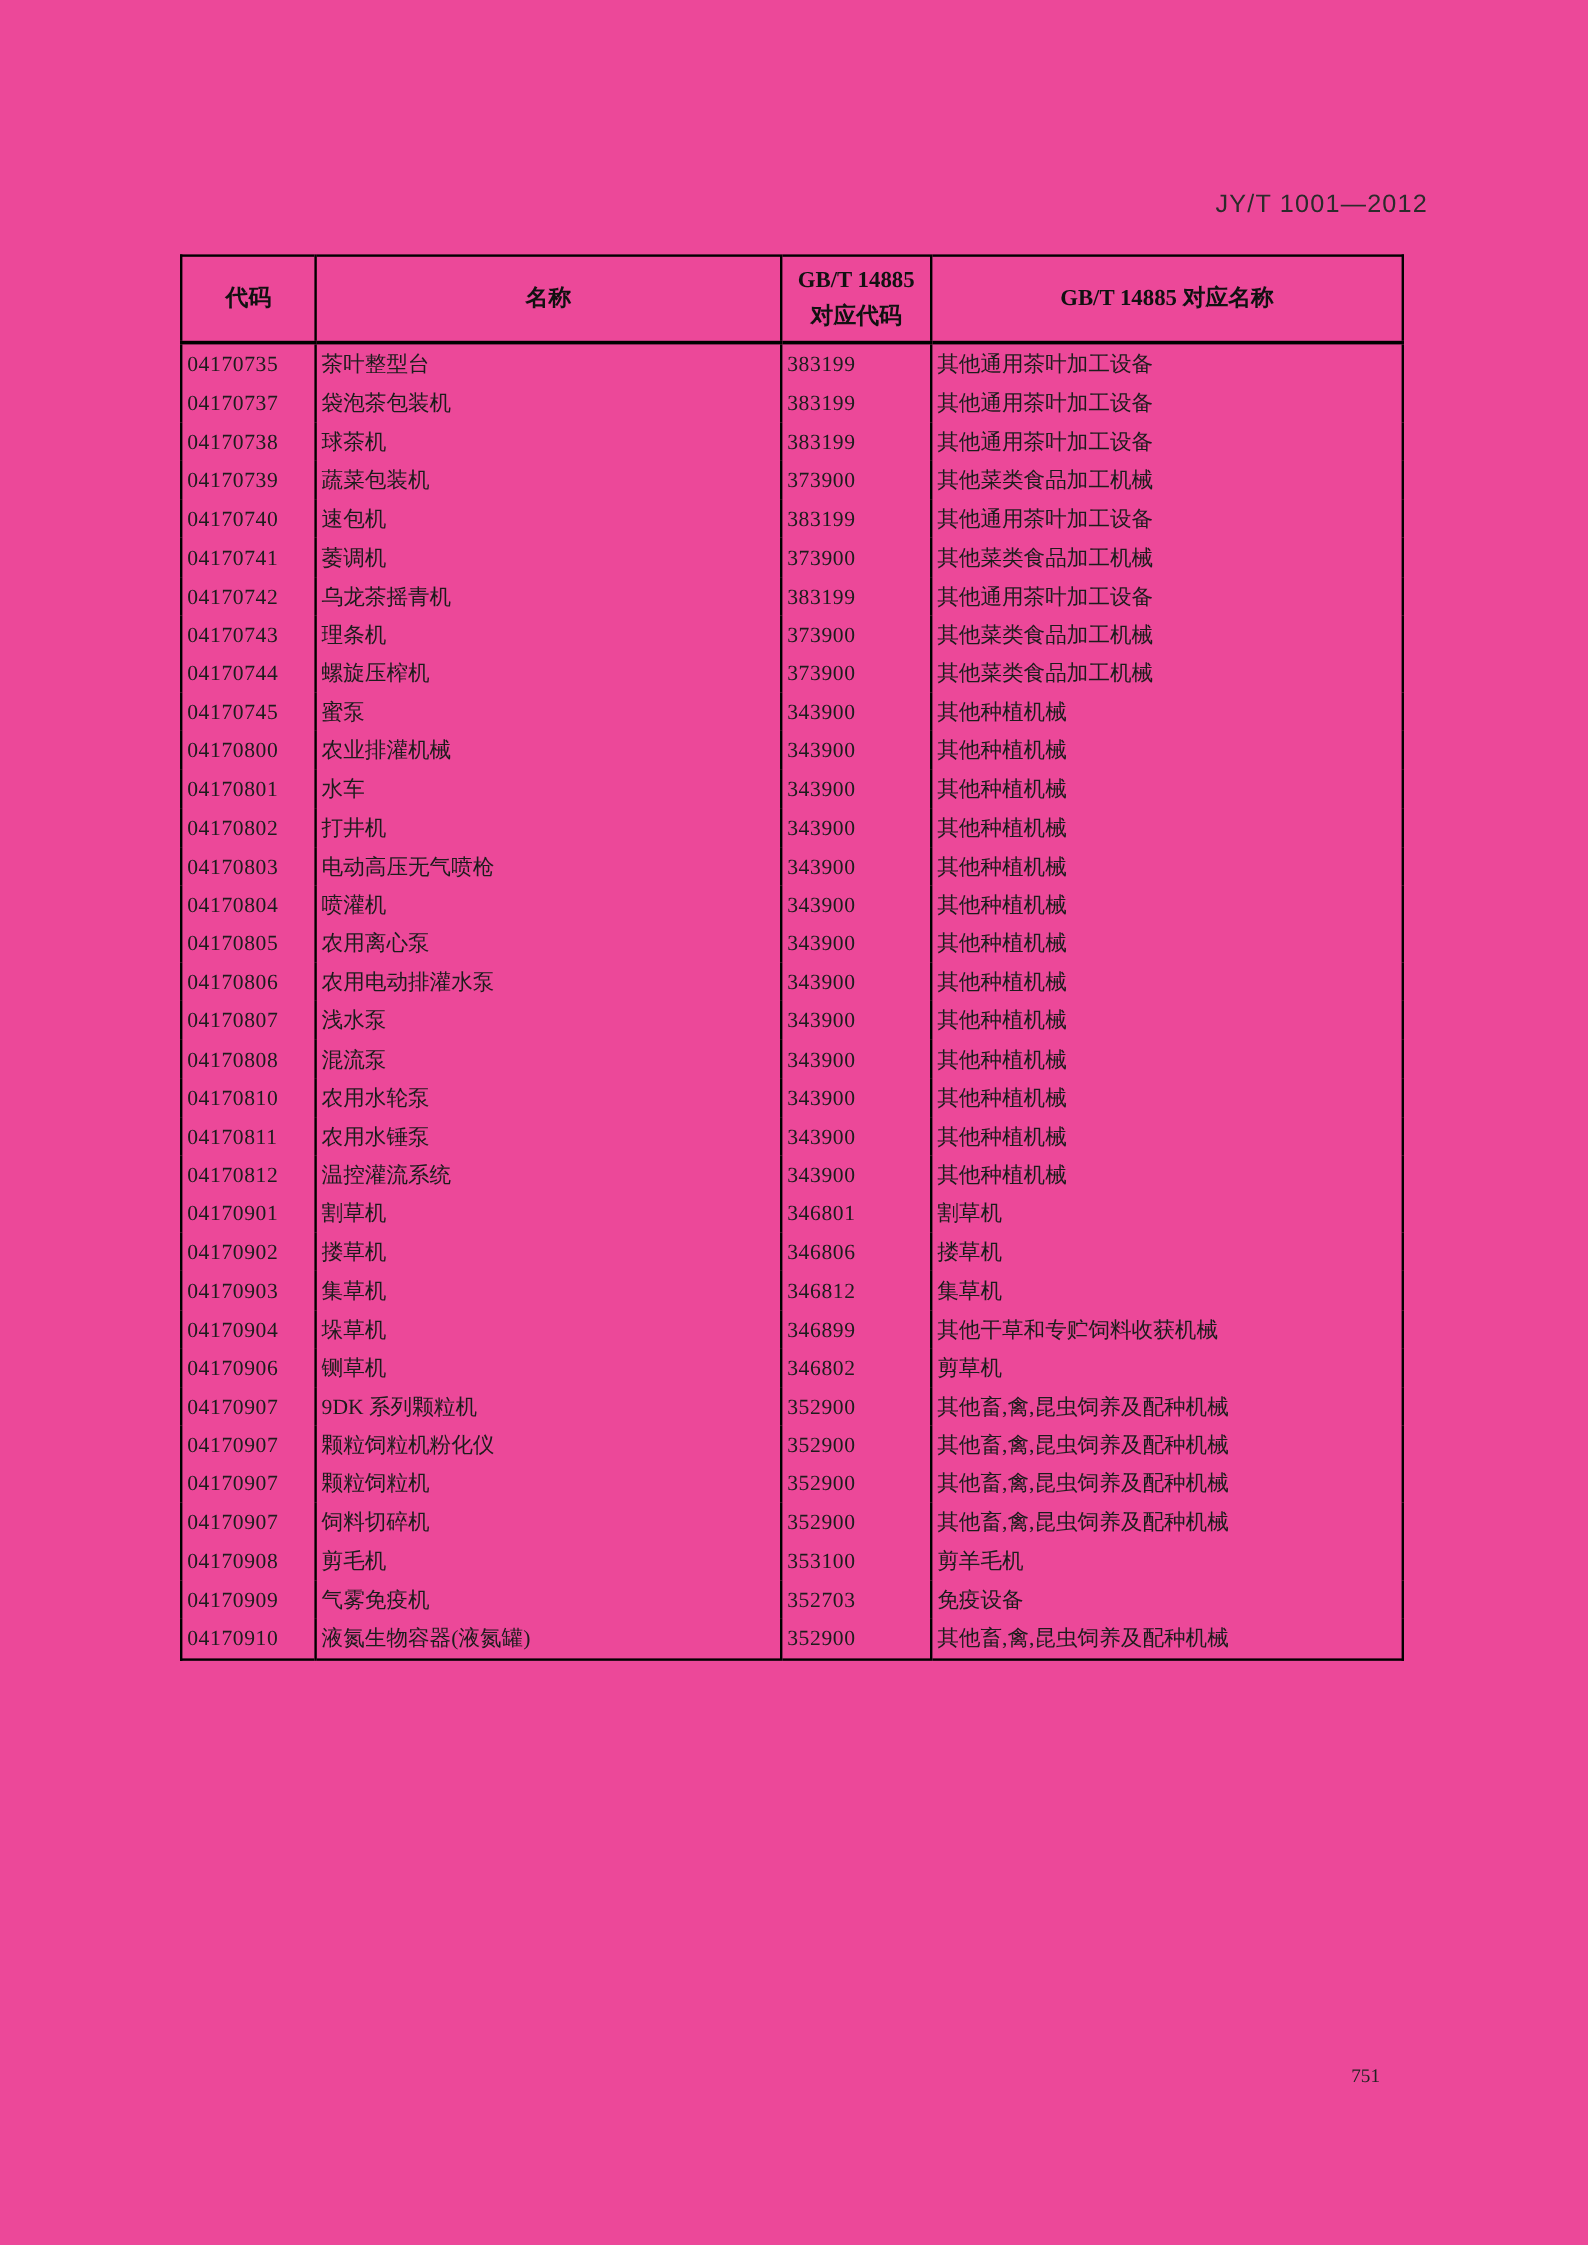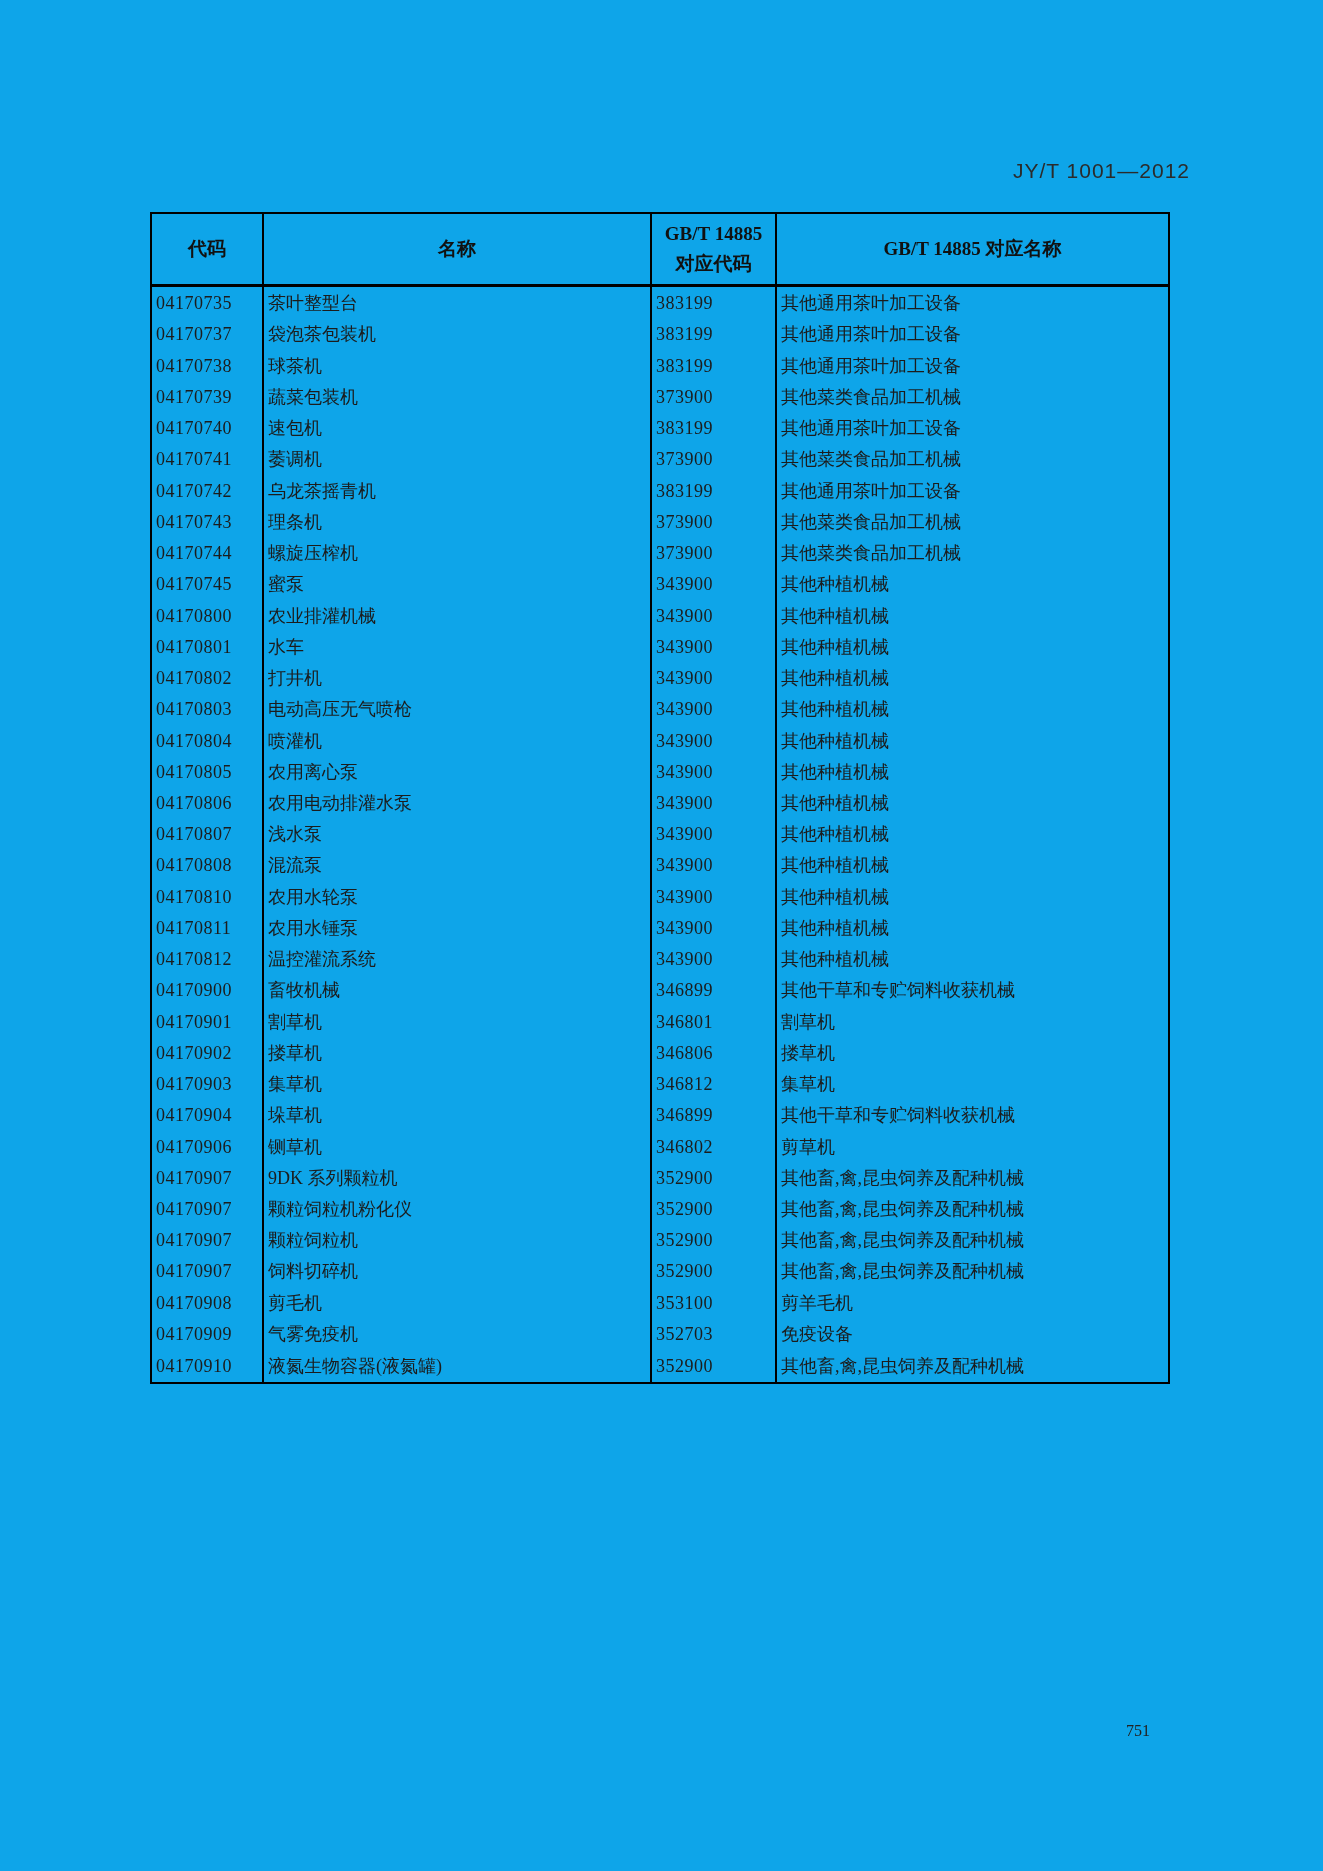--- a/index.html
+++ b/index.html
@@ -4,21 +4,21 @@
 <style>
   html, body {
     margin: 0;
     padding: 0;
     background: #ffffff;
   }
   .page {
     position: relative;
     width: 1323px;
     height: 1871px;
-    background: #0ea5e9;
+    background: #ec4899;
     font-family: "Liberation Serif", "DejaVu Serif", serif;
     color: #1c1c1c;
     overflow: hidden;
     text-decoration: underline;
   }
   .standard-code {
     position: absolute;
     top: 159px;
     right: 133px;
     font-family: "Liberation Sans", "DejaVu Sans", sans-serif;
@@ -242,26 +242,20 @@
     <td class="num">343900</td>
     <td>其他种植机械</td>
   </tr>
         <tr>
     <td class="num">04170812</td>
     <td>温控灌流系统</td>
     <td class="num">343900</td>
     <td>其他种植机械</td>
   </tr>
         <tr>
-    <td class="num">04170900</td>
-    <td>畜牧机械</td>
-    <td class="num">346899</td>
-    <td>其他干草和专贮饲料收获机械</td>
-  </tr>
-        <tr>
     <td class="num">04170901</td>
     <td>割草机</td>
     <td class="num">346801</td>
     <td>割草机</td>
   </tr>
         <tr>
     <td class="num">04170902</td>
     <td>搂草机</td>
     <td class="num">346806</td>
     <td>搂草机</td>

